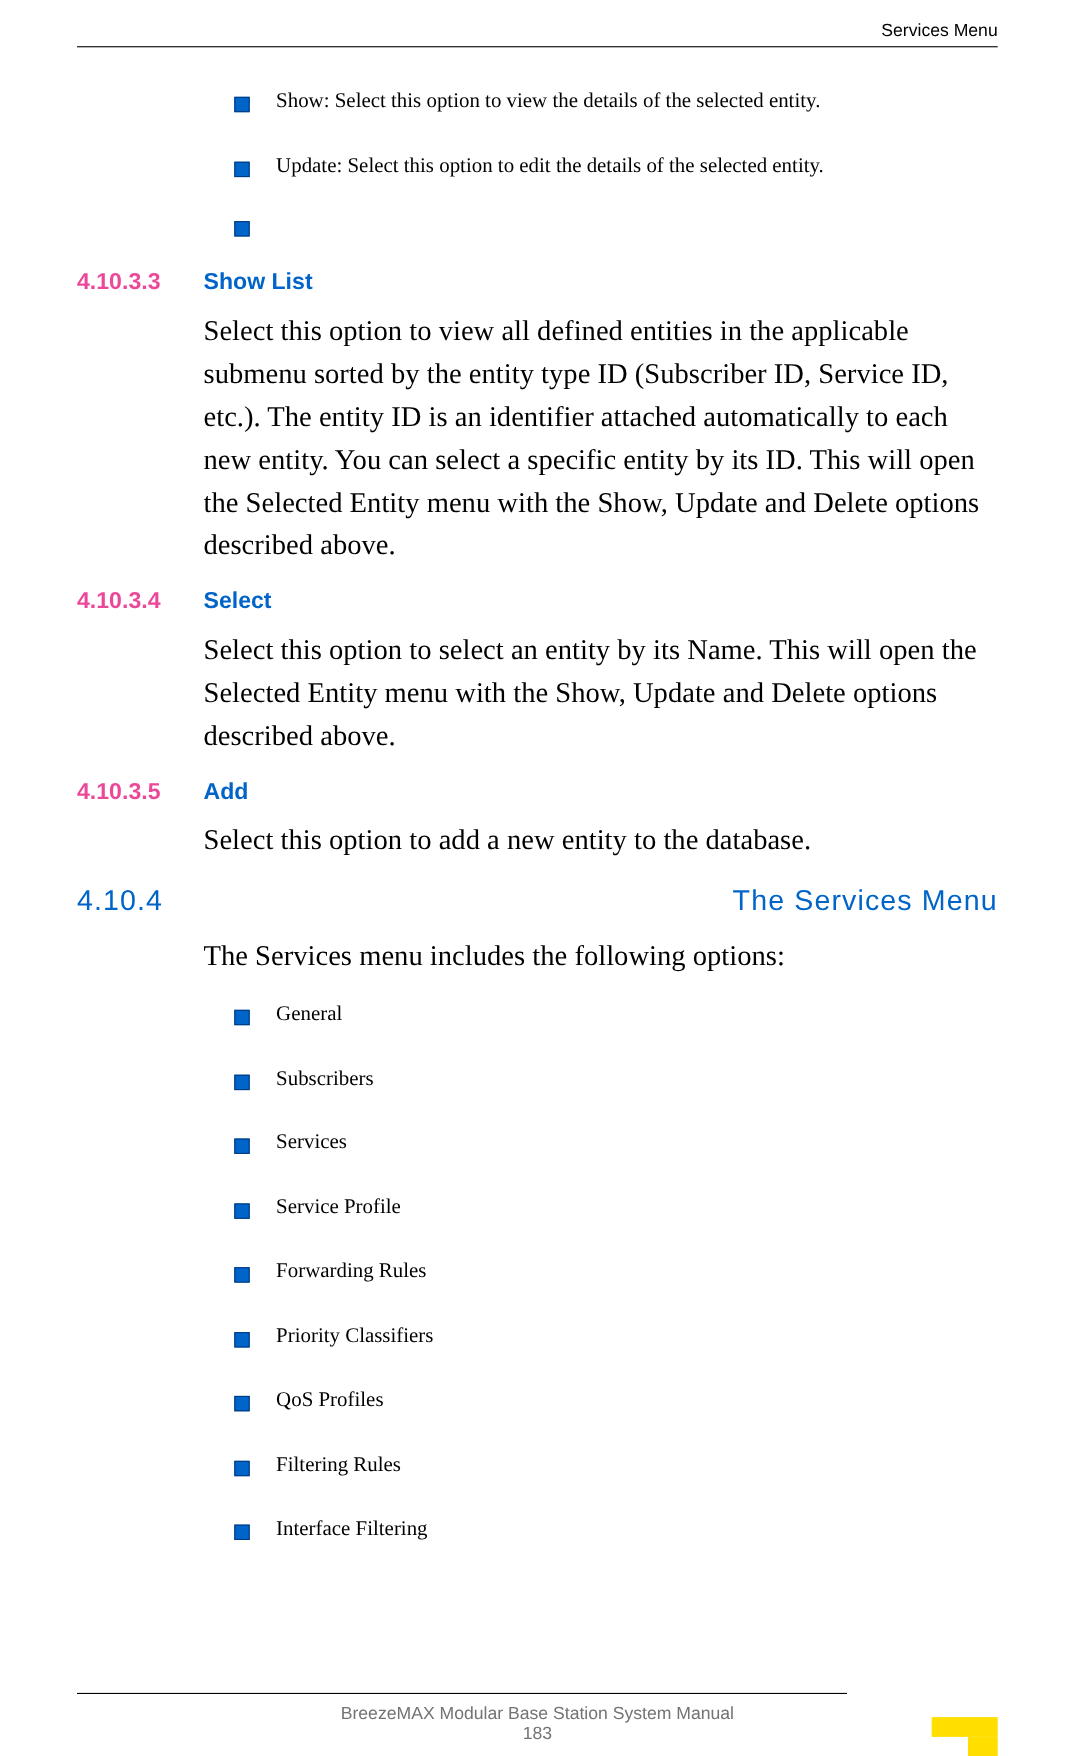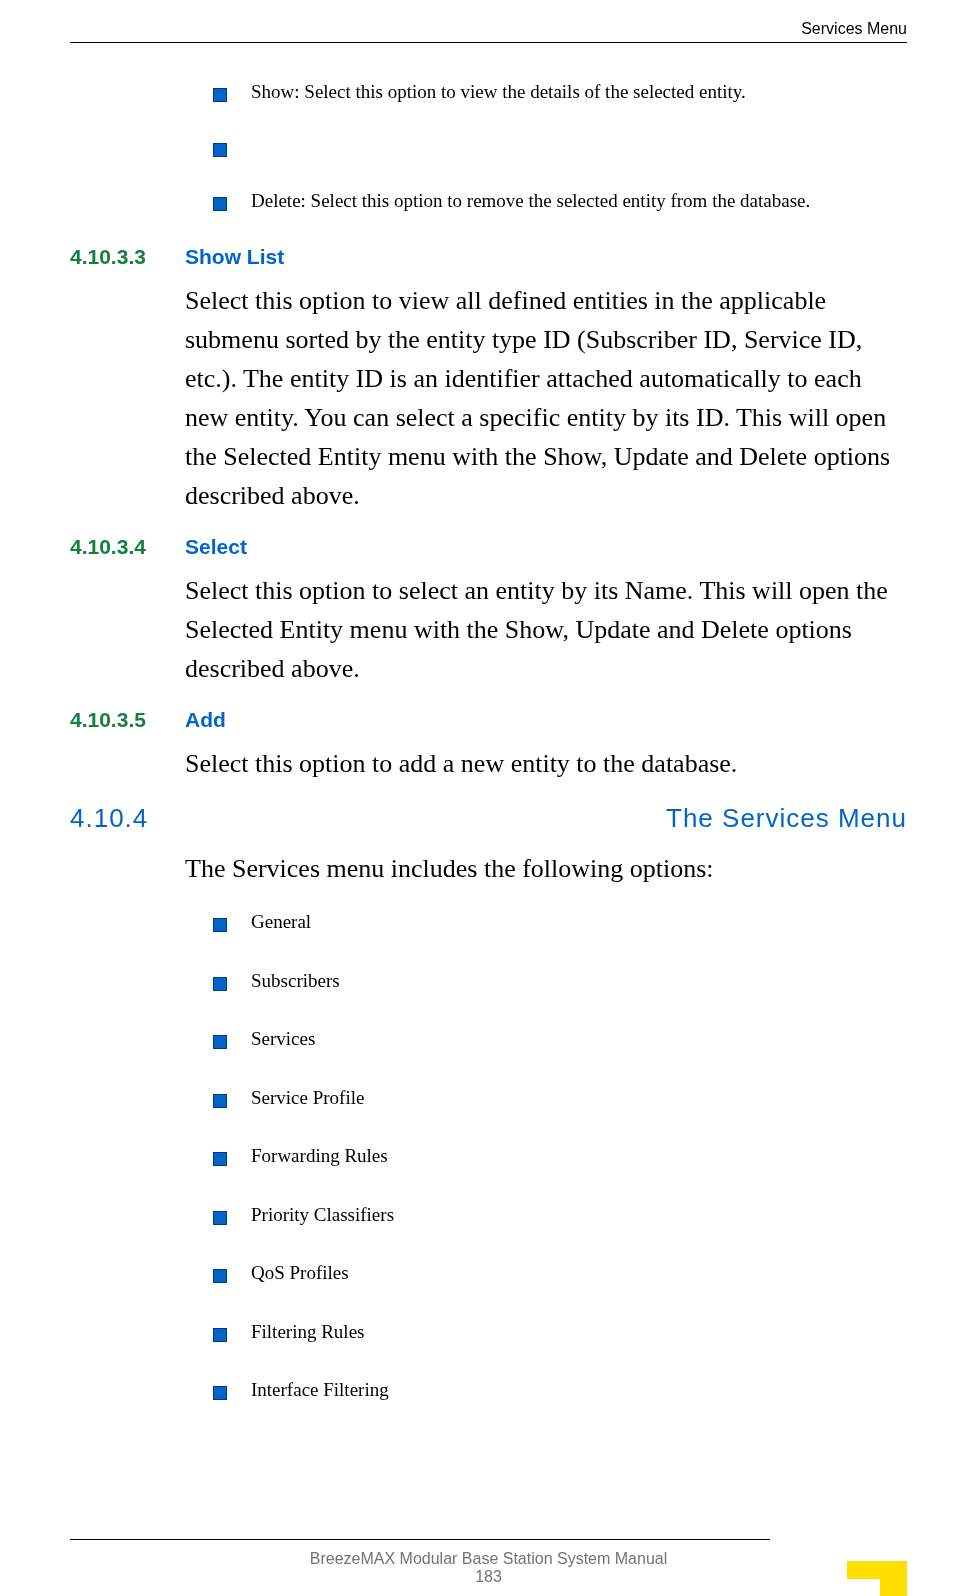--- a/index.html
+++ b/index.html
@@ -52,21 +52,21 @@
     }
     .section-row {
       display: flex;
       align-items: baseline;
       margin-bottom: 12px;
     }
     .section-number {
       font-family: Arial, Helvetica, sans-serif;
       font-weight: bold;
       font-size: 21px;
-      color: #15803d;
+      color: #ec4899;
       width: 115px;
       flex-shrink: 0;
     }
     .section-title {
       font-family: Arial, Helvetica, sans-serif;
       font-weight: bold;
       font-size: 21px;
       color: #0064C8;
     }
     .section-row-big {
@@ -149,24 +149,24 @@
     <span class="header-text">Services Menu</span>
   </div>
 
   <div class="bullet-list">
     <div class="bullet-item">
       <div class="bullet-icon"></div>
       <div class="bullet-text">Show: Select this option to view the details of the selected entity.</div>
     </div>
     <div class="bullet-item">
       <div class="bullet-icon"></div>
-    </div>
-    <div class="bullet-item">
-      <div class="bullet-icon"></div>
-      <div class="bullet-text">Delete: Select this option to remove the selected entity from the database.</div>
+      <div class="bullet-text">Update: Select this option to edit the details of the selected entity.</div>
+    </div>
+    <div class="bullet-item">
+      <div class="bullet-icon"></div>
     </div>
   </div>
 
   <div class="section-row">
     <div class="section-number">4.10.3.3</div>
     <div class="section-title">Show List</div>
   </div>
   <div class="body-text">Select this option to view all defined entities in the applicable submenu sorted by the entity type ID (Subscriber ID, Service ID, etc.). The entity ID is an identifier attached automatically to each new entity. You can select a specific entity by its ID. This will open the Selected Entity menu with the Show, Update and Delete options described above.</div>
 
   <div class="section-row">

